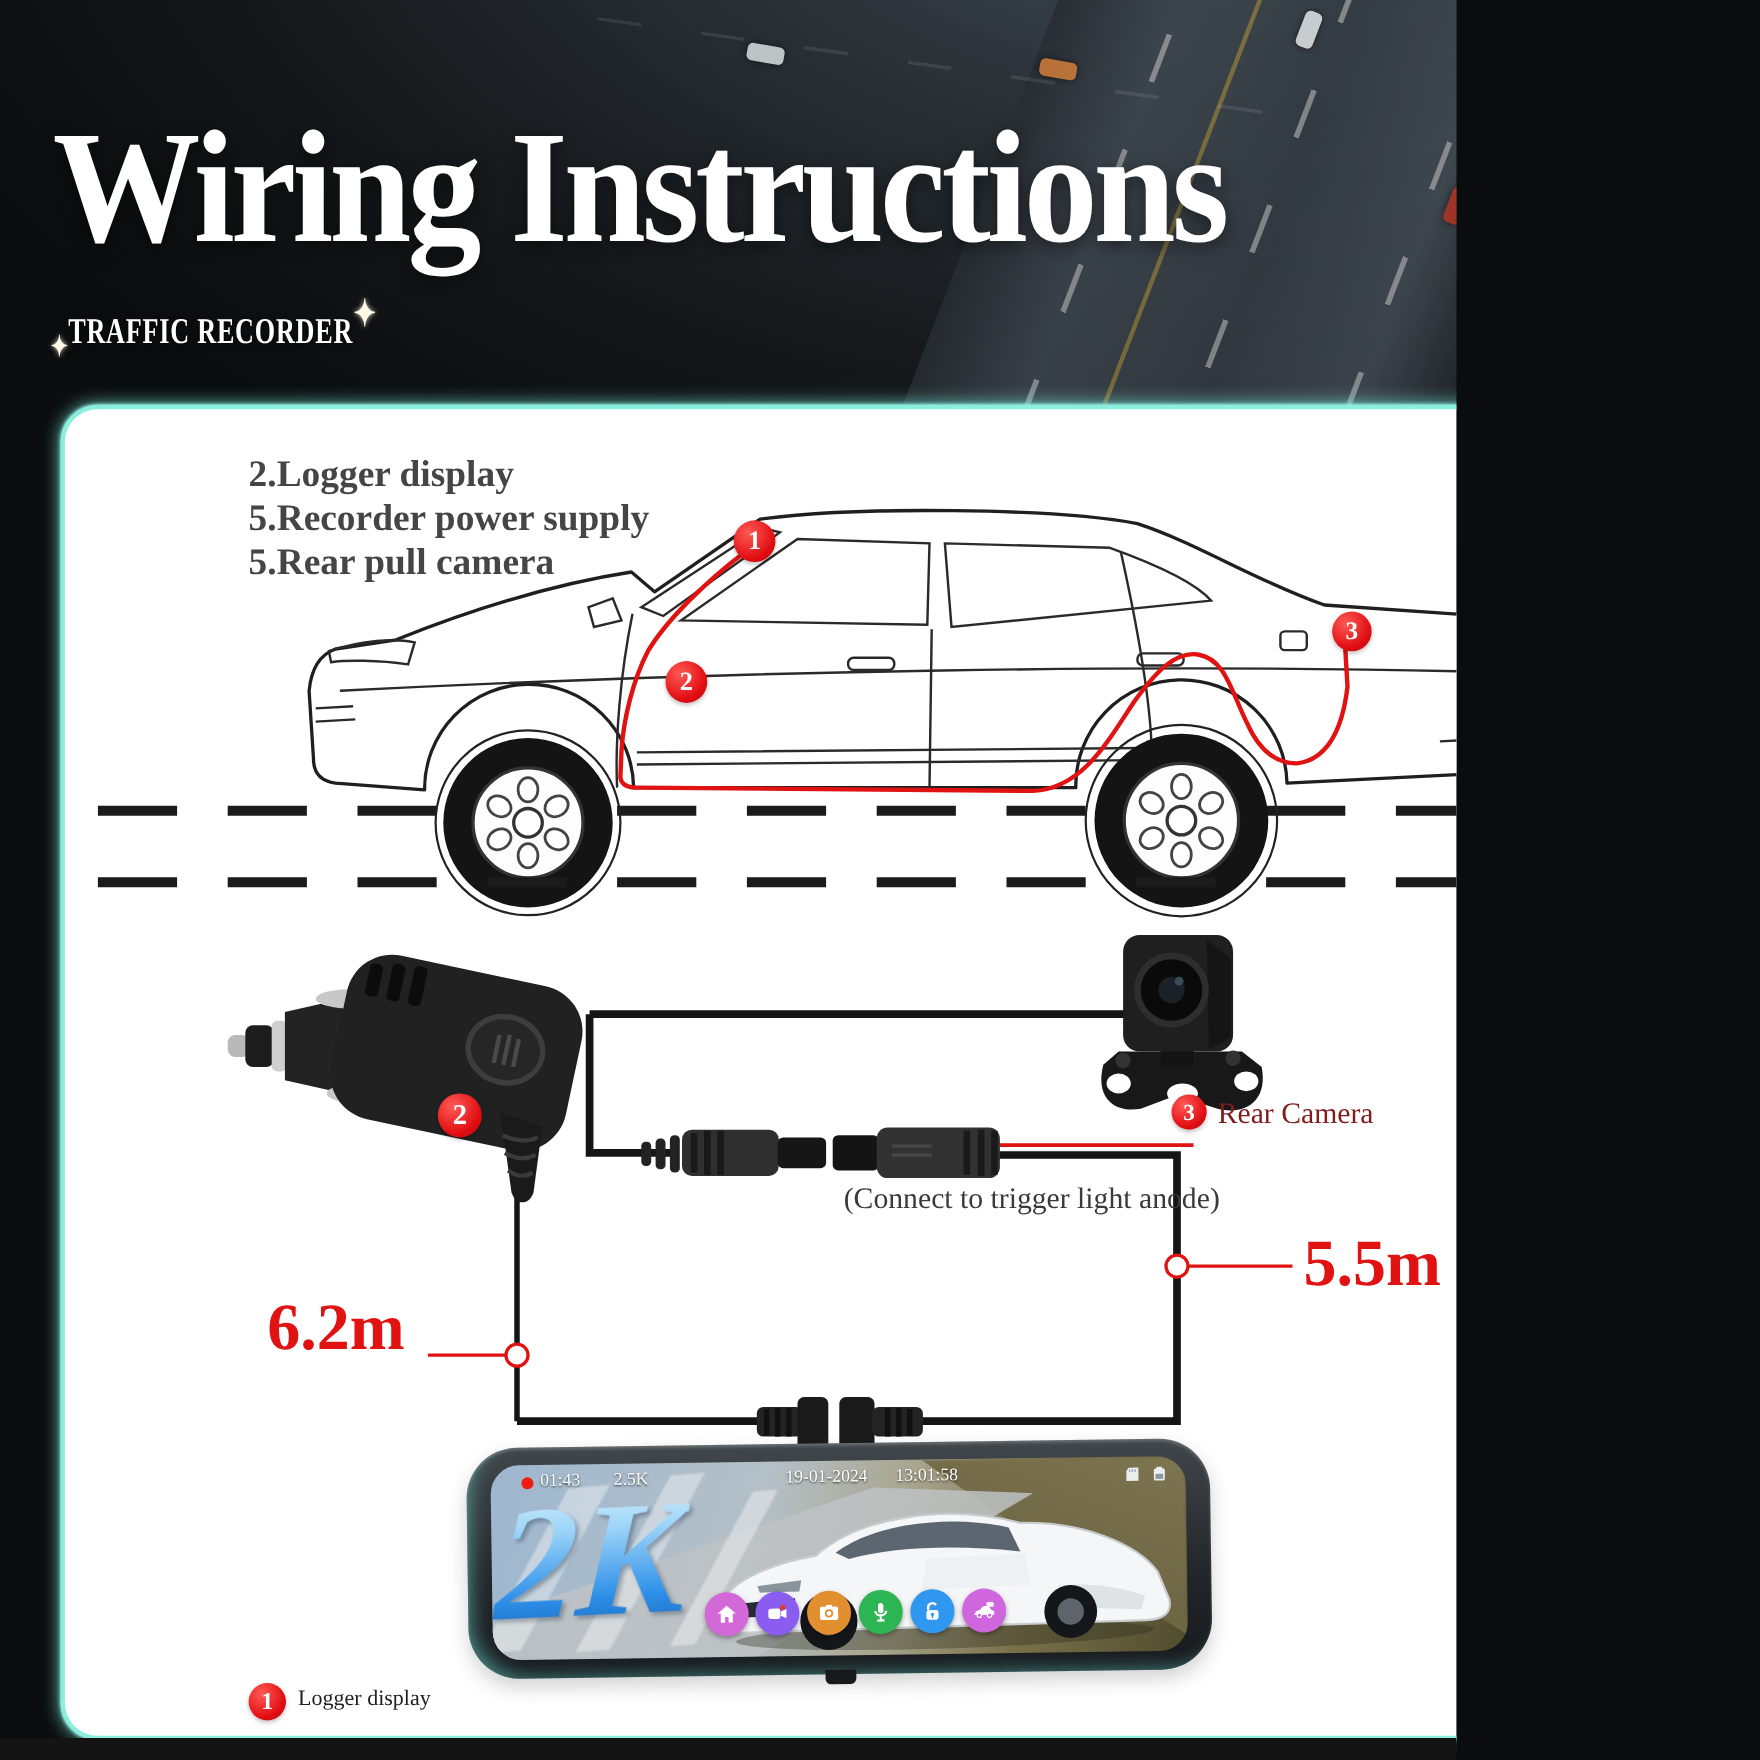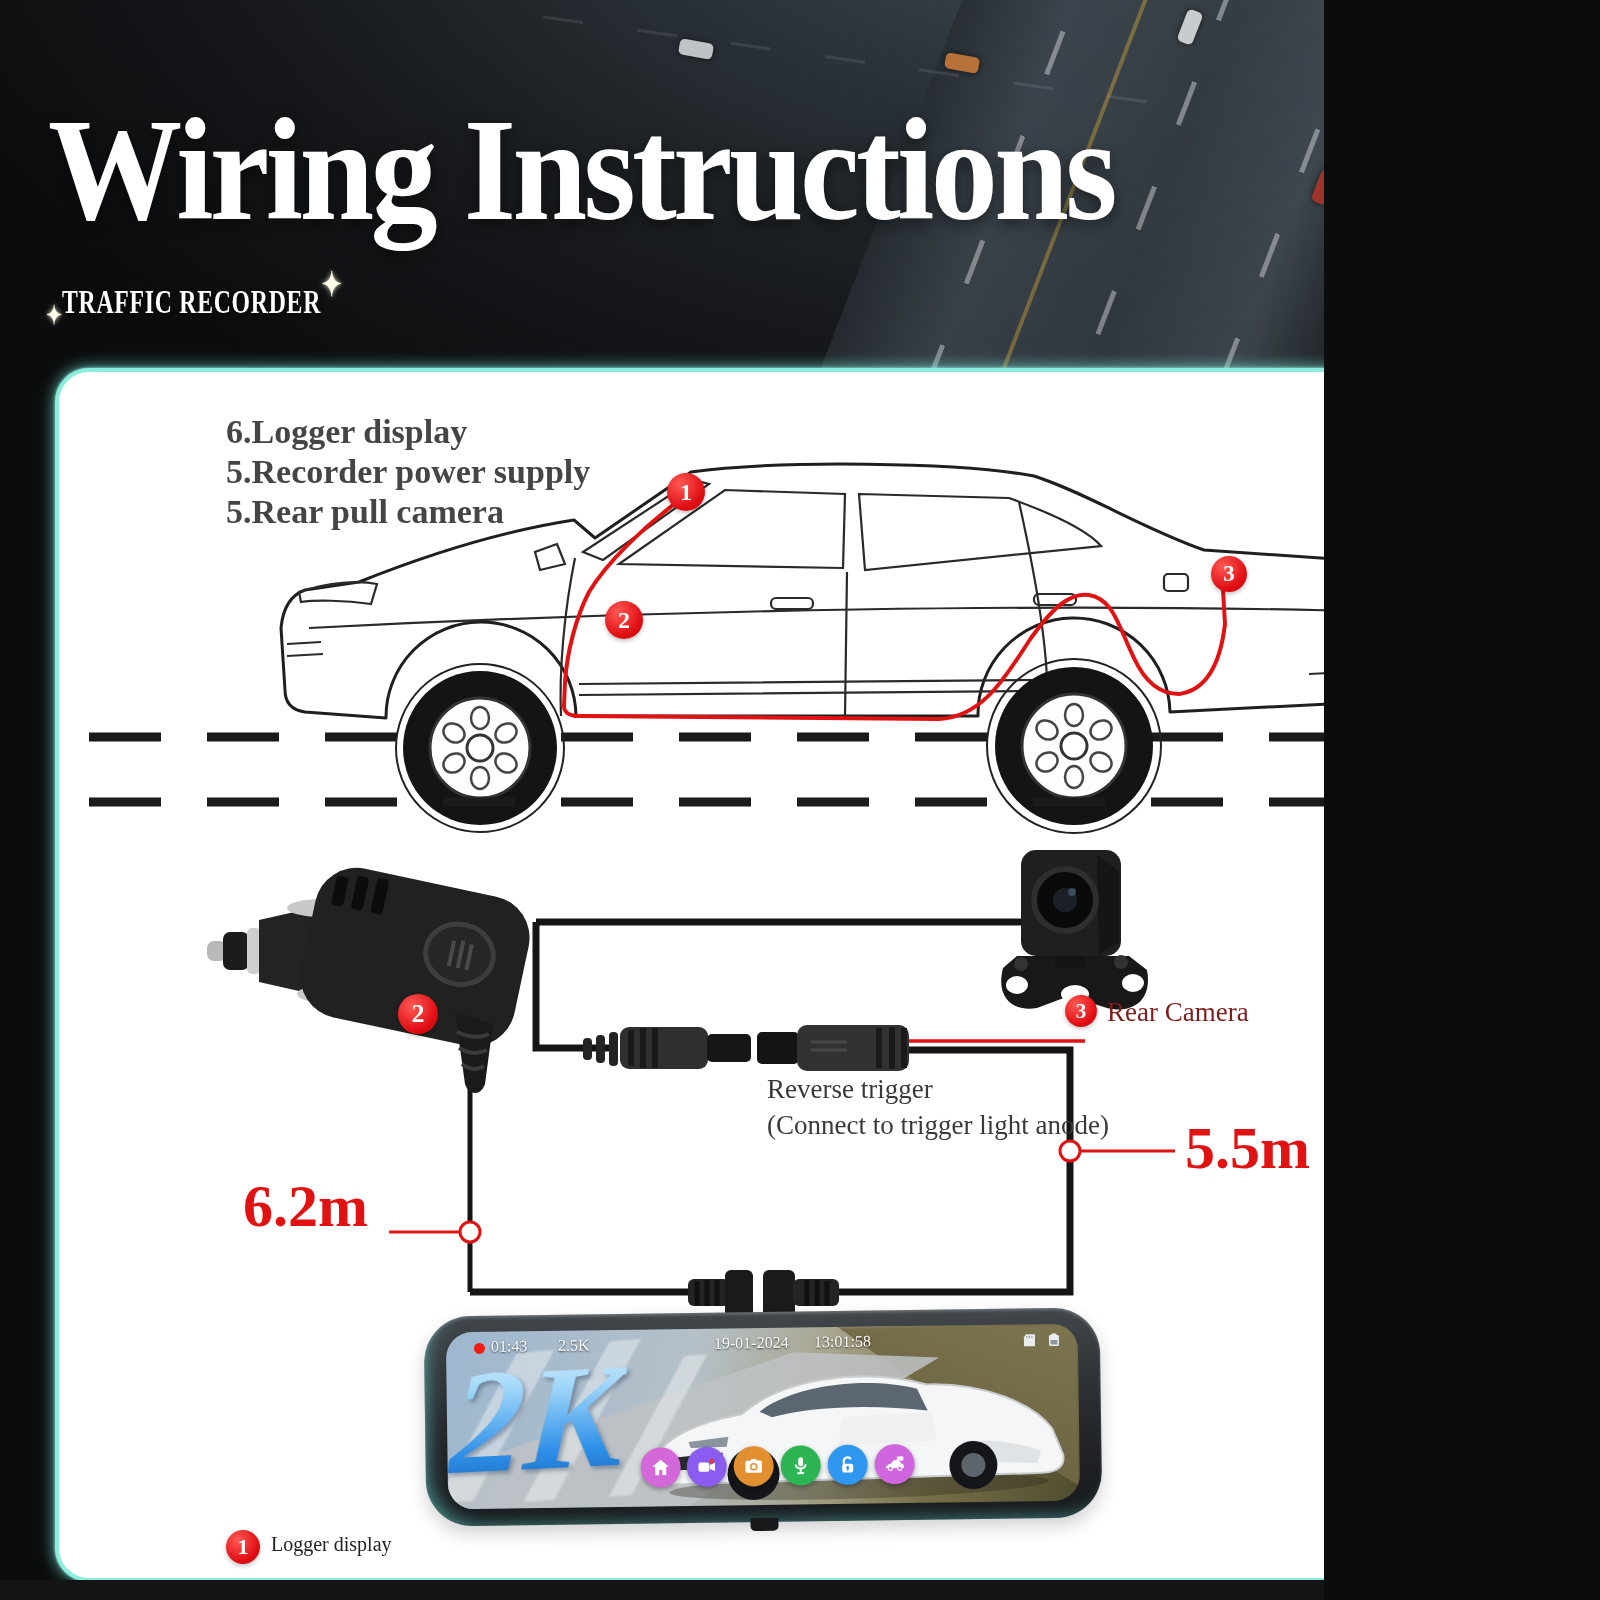--- a/index.html
+++ b/index.html
@@ -93,21 +93,21 @@
   <h1 class="title">Wiring Instructions</h1>
   <div class="brand">
     <span class="spark s1">✦</span>
     <span>TRAFFIC RECORDER</span>
     <span class="spark s2">✦</span>
   </div>
 
   <div class="panel">
 
     <div class="legend">
-      <div>6.Logger display</div>
+      <div>2.Logger display</div>
       <div>5.Recorder power supply</div>
       <div>5.Rear pull camera</div>
     </div>
 
     <svg class="abs" style="left:0;top:60px;" width="1486" height="410" viewBox="0 0 1486 410">
 
       <line x1="30" y1="305" x2="1456" y2="305" stroke="#1b1b1b" stroke-width="9" stroke-dasharray="72 46"></line>
 
       <g stroke="#1f1f1f" stroke-width="3" fill="#ffffff" stroke-linejoin="round">
         <path d="M226,258 L222,196 C224,175 232,163 246,158 L300,150 C380,118 450,98 515,88
@@ -260,21 +260,20 @@
     <div class="numball" style="left:339px;top:622px;width:40px;height:40px;font-size:26px;">
         <span>2</span>
       </div>
 
     <div class="numball" style="left:1006px;top:623px;width:32px;height:32px;font-size:21px;">
         <span>3</span>
       </div>
     <div class="smalllabel" style="left:1048px;top:625px;">Rear Camera</div>
 
     <div class="note" style="left:708px;top:700px;">
-      <div>Reverse trigger</div>
       <div>(Connect to trigger light anode)</div>
     </div>
 
     <div class="red-label" style="left:184px;top:800px;font-size:60px;">6.2m</div>
     <div class="red-label" style="left:1126px;top:742px;font-size:60px;">5.5m</div>
 
     <div class="mirror">
       <div class="screen">
         <div class="scr-cliff"></div>
         <div class="scr-road"></div>

